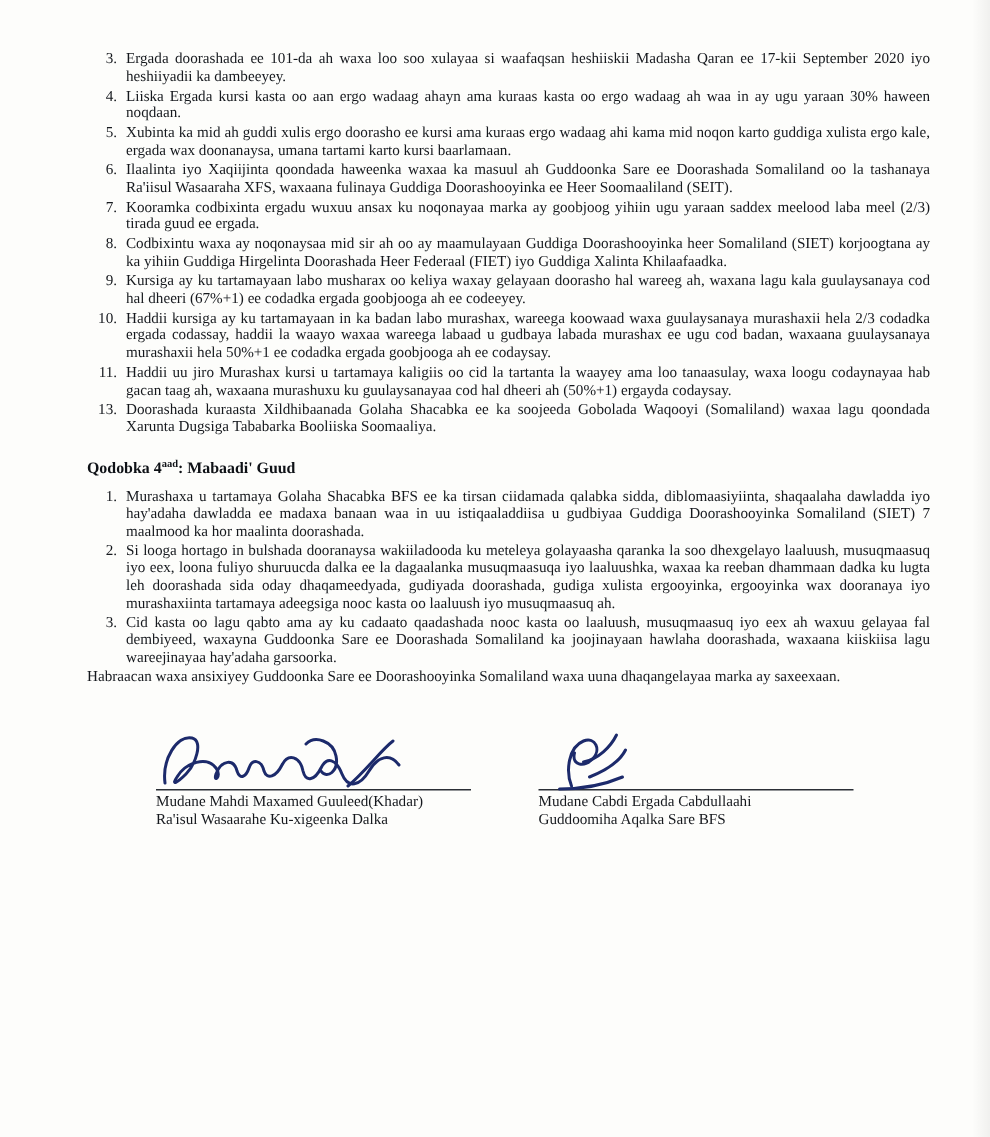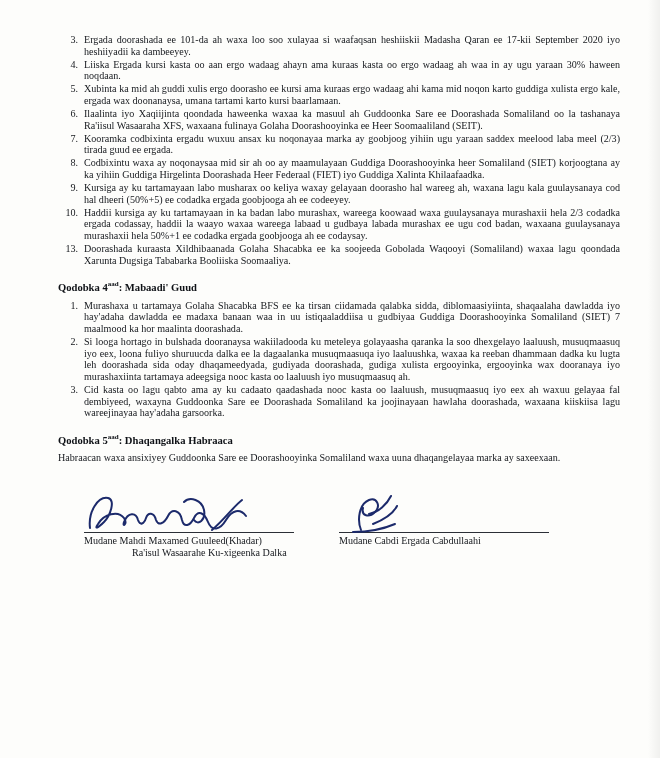--- a/index.html
+++ b/index.html
@@ -57,21 +57,21 @@
   .para {
     font-size: 10.1px;
     line-height: 11.8px;
     text-align: justify;
     margin: 0 0 4px 0;
     color: #15181d;
   }
   .sig-block {
     margin-top: 26px;
     display: flex;
-    justify-content: flex-start;
+    justify-content: flex-end;
     padding: 0 6px 0 26px;
   }
   .sig-col {
     width: 255px;
     position: relative;
   }
   .sig-mark {
     height: 42px;
     position: relative;
   }
@@ -87,61 +87,58 @@
   }
   .sig-name {
     font-size: 10.1px;
     line-height: 12px;
     color: #15181d;
   }
   .sig-title {
     font-size: 10.1px;
     line-height: 12px;
     color: #15181d;
-    margin-left: 48px;
   }
   .list-block-2 { margin-top: 2px; }
   .edge-shade {
     position: absolute;
     top: 0; right: 0;
     width: 12px; height: 758px;
     background: linear-gradient(to right, rgba(0,0,0,0), rgba(0,0,0,0.05));
     pointer-events: none;
   }
 </style>
 </head>
 <body>
 
 <div class="page">
 
   <ol class="numbered-list">
     <li><span class="num">3.</span><span>Ergada doorashada ee 101-da ah waxa loo soo xulayaa si waafaqsan heshiiskii Madasha Qaran ee 17-kii September 2020 iyo heshiiyadii ka dambeeyey.</span></li>
     <li><span class="num">4.</span><span>Liiska Ergada kursi kasta oo aan ergo wadaag ahayn ama kuraas kasta oo ergo wadaag ah waa in ay ugu yaraan 30% haween noqdaan.</span></li>
     <li><span class="num">5.</span><span>Xubinta ka mid ah guddi xulis ergo doorasho ee kursi ama kuraas ergo wadaag ahi  kama mid noqon karto guddiga xulista ergo kale, ergada wax doonanaysa, umana tartami karto kursi baarlamaan.</span></li>
-    <li><span class="num">6.</span><span>Ilaalinta iyo Xaqiijinta qoondada haweenka waxaa ka masuul ah Guddoonka Sare ee Doorashada Somaliland oo la tashanaya Ra'iisul Wasaaraha XFS, waxaana fulinaya Golaha Doorashooyinka ee Heer Soomaaliland (SEIT).</span></li>
+    <li><span class="num">6.</span><span>Ilaalinta iyo Xaqiijinta qoondada haweenka waxaa ka masuul ah Guddoonka Sare ee Doorashada Somaliland oo la tashanaya Ra'iisul Wasaaraha XFS, waxaana fulinaya Guddiga Doorashooyinka ee Heer Soomaaliland (SEIT).</span></li>
     <li><span class="num">7.</span><span>Kooramka codbixinta ergadu wuxuu ansax ku noqonayaa marka ay goobjoog yihiin ugu yaraan saddex meelood laba meel (2/3) tirada guud ee ergada.</span></li>
     <li><span class="num">8.</span><span>Codbixintu waxa ay noqonaysaa mid sir ah oo ay maamulayaan Guddiga Doorashooyinka heer Somaliland (SIET) korjoogtana ay ka yihiin Guddiga Hirgelinta Doorashada Heer Federaal (FIET) iyo Guddiga  Xalinta Khilaafaadka.</span></li>
-    <li><span class="num">9.</span><span>Kursiga ay ku tartamayaan labo musharax oo keliya waxay gelayaan doorasho hal wareeg ah, waxana  lagu kala guulaysanaya cod hal dheeri (50%+5) ee codadka ergada goobjooga ah ee codeeyey.</span></li>
+    <li><span class="num">9.</span><span>Kursiga ay ku tartamayaan labo musharax oo keliya waxay gelayaan doorasho hal wareeg ah, waxana  lagu kala guulaysanaya cod hal dheeri (67%+1) ee codadka ergada goobjooga ah ee codeeyey.</span></li>
     <li><span class="num">10.</span><span>Haddii kursiga ay ku tartamayaan in ka badan labo murashax, wareega koowaad waxa guulaysanaya murashaxii hela 2/3 codadka ergada codassay, haddii la waayo waxaa wareega labaad u gudbaya labada murashax ee ugu cod badan, waxaana guulaysanaya murashaxii hela 50%+1 ee codadka ergada goobjooga ah ee codaysay.</span></li>
+    <li><span class="num">11.</span><span>Haddii uu jiro Murashax kursi u tartamaya kaligiis oo cid la tartanta la waayey ama loo tanaasulay, waxa loogu codaynayaa hab gacan taag ah, waxaana murashuxu ku guulaysanayaa cod hal dheeri ah (50%+1) ergayda codaysay.</span></li>
     <li><span class="num">13.</span><span>Doorashada kuraasta Xildhibaanada Golaha Shacabka ee ka soojeeda Gobolada Waqooyi (Somaliland) waxaa lagu qoondada Xarunta Dugsiga Tababarka Booliiska Soomaaliya.</span></li>
   </ol>
 
   <div class="sec-head">
     <span>Qodobka 4</span><span class="sup">aad</span><span>: Mabaadi' Guud</span>
   </div>
 
   <ol class="numbered-list list-block-2">
     <li><span class="num">1.</span><span>Murashaxa u tartamaya Golaha Shacabka BFS ee ka tirsan ciidamada qalabka sidda, diblomaasiyiinta, shaqaalaha dawladda iyo hay'adaha dawladda ee madaxa banaan  waa in uu istiqaaladdiisa u gudbiyaa Guddiga Doorashooyinka Somaliland (SIET) 7 maalmood ka hor maalinta doorashada.</span></li>
     <li><span class="num">2.</span><span>Si looga hortago in bulshada dooranaysa wakiiladooda ku meteleya golayaasha qaranka la soo dhexgelayo laaluush, musuqmaasuq iyo eex, loona fuliyo shuruucda dalka ee la dagaalanka musuqmaasuqa iyo laaluushka, waxaa ka reeban dhammaan dadka ku lugta leh doorashada sida oday dhaqameedyada, gudiyada doorashada, gudiga xulista ergooyinka, ergooyinka wax dooranaya iyo murashaxiinta tartamaya adeegsiga nooc kasta oo laaluush iyo musuqmaasuq ah.</span></li>
     <li><span class="num">3.</span><span>Cid kasta oo lagu qabto ama ay ku cadaato qaadashada nooc kasta oo laaluush, musuqmaasuq iyo eex ah waxuu gelayaa fal dembiyeed, waxayna Guddoonka Sare ee Doorashada Somaliland ka joojinayaan hawlaha doorashada, waxaana kiiskiisa lagu wareejinayaa hay'adaha garsoorka.</span></li>
   </ol>
 
-  <div class="sec-head">
-    <span>Qodobka 5</span><span class="sup">aad</span><span>: Dhaqangalka Habraaca</span>
-  </div>
 
   <p class="para">Habraacan waxa ansixiyey Guddoonka Sare ee Doorashooyinka Somaliland waxa uuna dhaqangelayaa marka ay saxeexaan.</p>
 
   <div class="sig-block">
 
     <div class="sig-col">
       <div class="sig-mark">
         <svg width="180" height="46" viewBox="0 0 180 46" fill="none" xmlns="http://www.w3.org/2000/svg">
           <path d="M6 38 C4 22, 14 6, 24 8 C32 10, 26 26, 20 32 C14 38, 10 40, 14 34 C20 24, 34 20, 40 28 C44 34, 38 38, 40 32 C44 22, 52 22, 54 30 C56 36, 60 34, 62 28 C64 22, 70 22, 72 30 C74 36, 80 34, 84 26 C88 18, 96 20, 98 30 C100 38, 106 36, 110 28 C114 20, 120 22, 124 32 C128 42, 136 40, 142 30 C148 20, 156 18, 162 26" stroke="#1c2a6b" stroke-width="2" stroke-linecap="round" stroke-linejoin="round"></path>
           <path d="M100 12 C106 6, 118 10, 120 20 C122 30, 114 36, 110 30" stroke="#1c2a6b" stroke-width="2" stroke-linecap="round"></path>
@@ -157,18 +154,19 @@
       <div class="sig-mark">
         <svg width="120" height="46" viewBox="0 0 120 46" fill="none" xmlns="http://www.w3.org/2000/svg">
           <path d="M22 40 C18 30, 20 14, 30 10 C38 7, 42 16, 36 22 C30 28, 22 26, 24 18" stroke="#1c2a6b" stroke-width="2" stroke-linecap="round"></path>
           <path d="M30 24 C40 22, 48 14, 52 6" stroke="#1c2a6b" stroke-width="2" stroke-linecap="round"></path>
           <path d="M34 34 C44 30, 54 24, 58 16" stroke="#1c2a6b" stroke-width="2" stroke-linecap="round"></path>
           <path d="M14 42 C26 42, 42 40, 56 34" stroke="#1c2a6b" stroke-width="2" stroke-linecap="round"></path>
         </svg>
       </div>
       <div class="sig-line"></div>
       <div class="sig-name">Mudane Cabdi Ergada Cabdullaahi</div>
+      <div class="sig-title">Guddoomiha Aqalka Sare BFS</div>
     </div>
 
   </div>
 
   <div class="edge-shade"></div>
 </div>
 
 </body></html>

